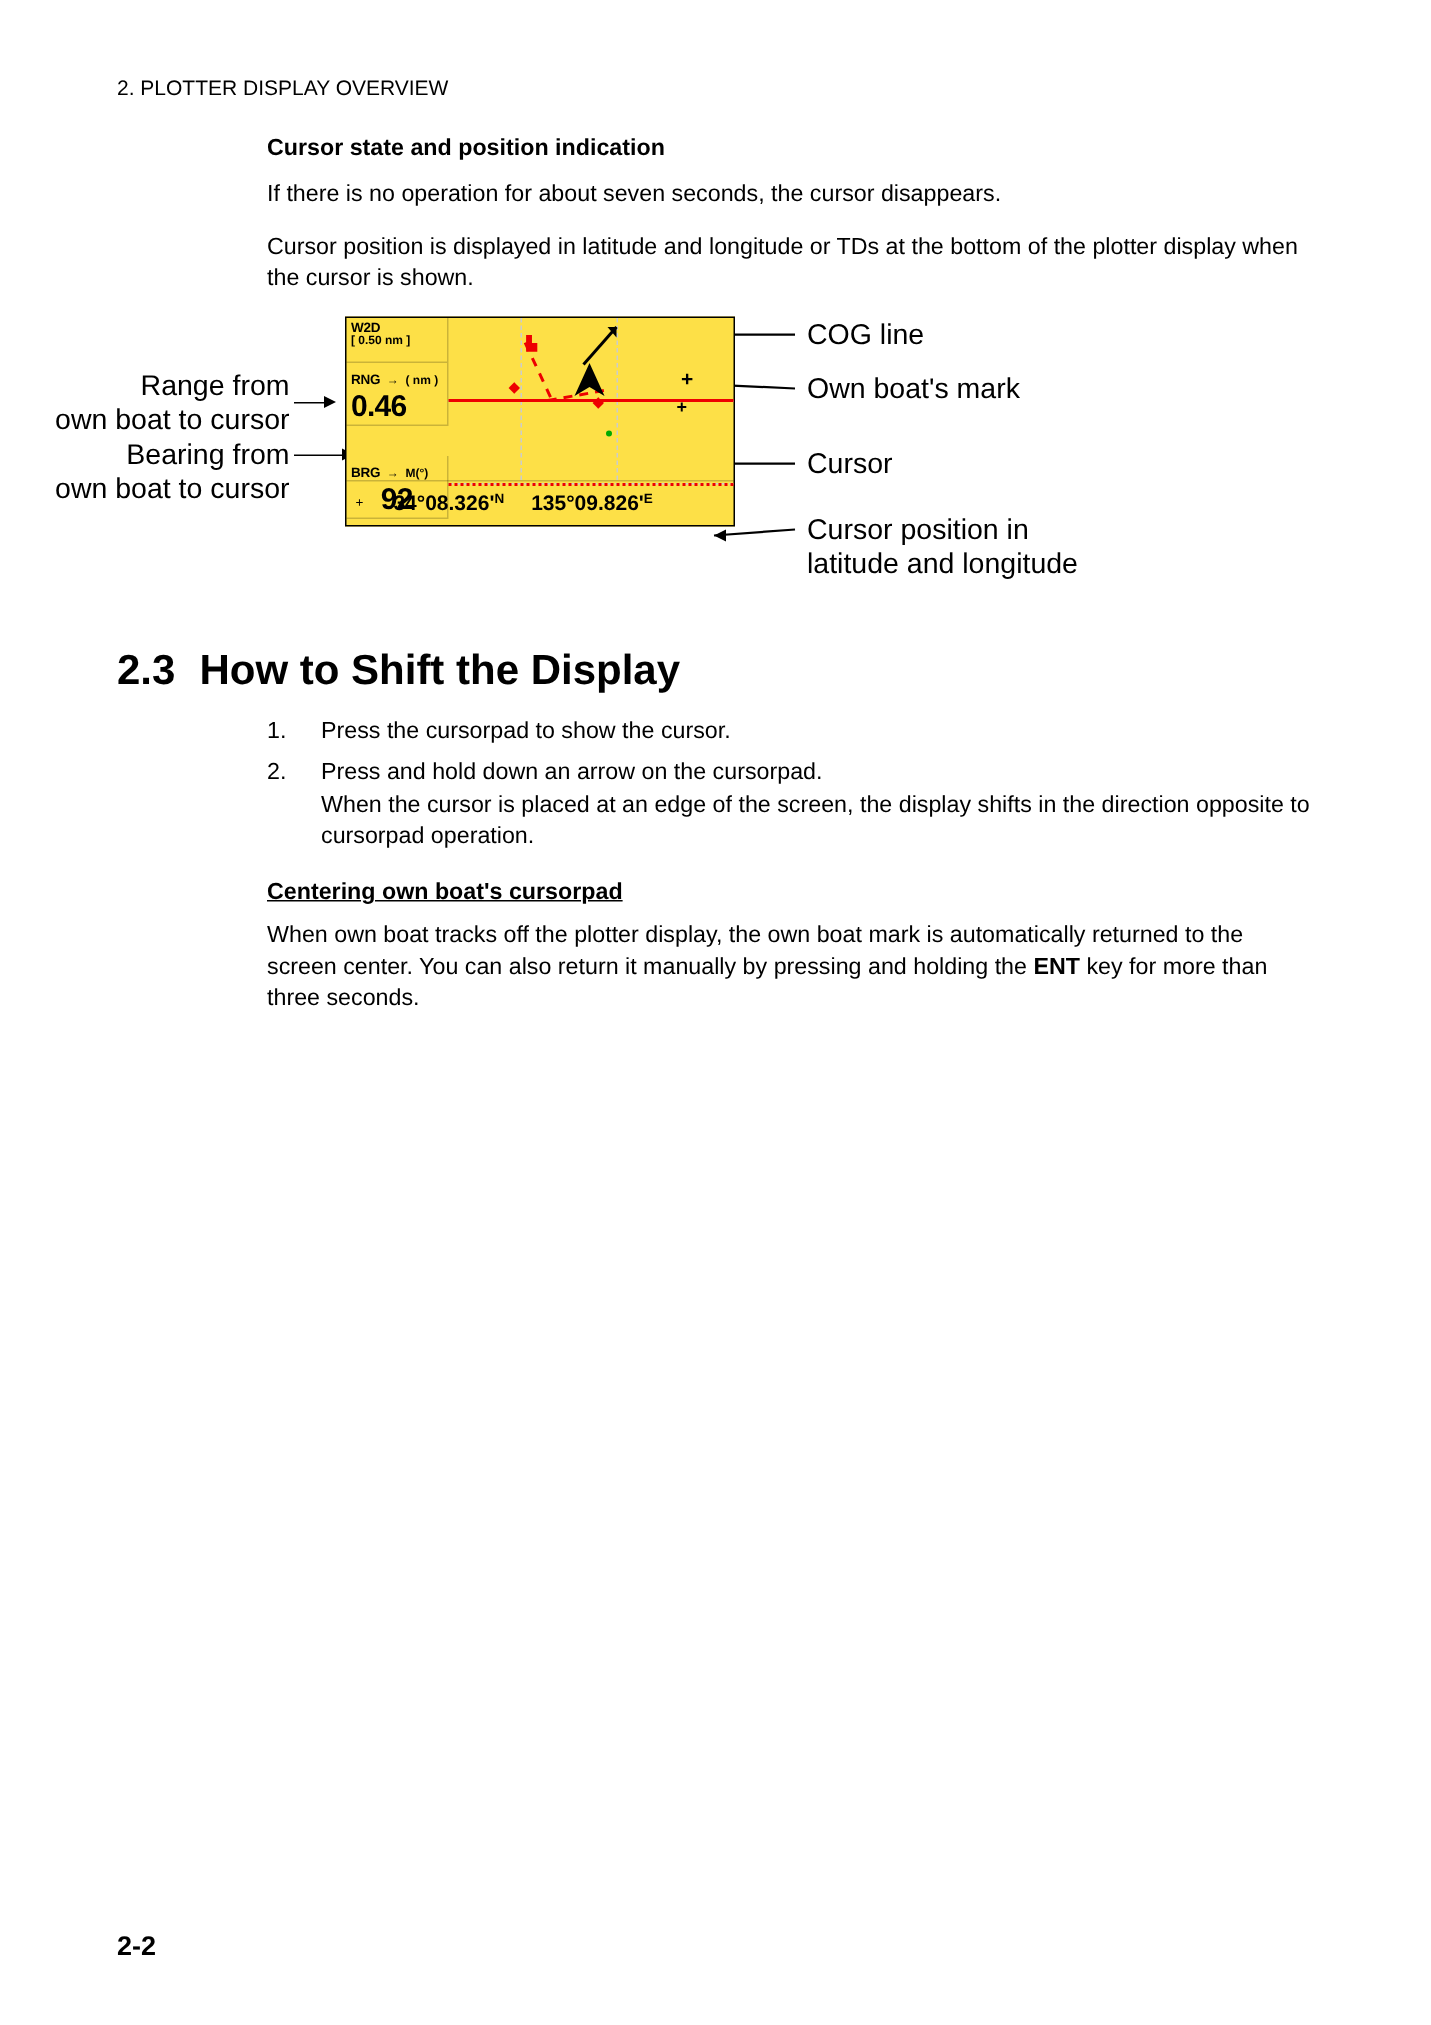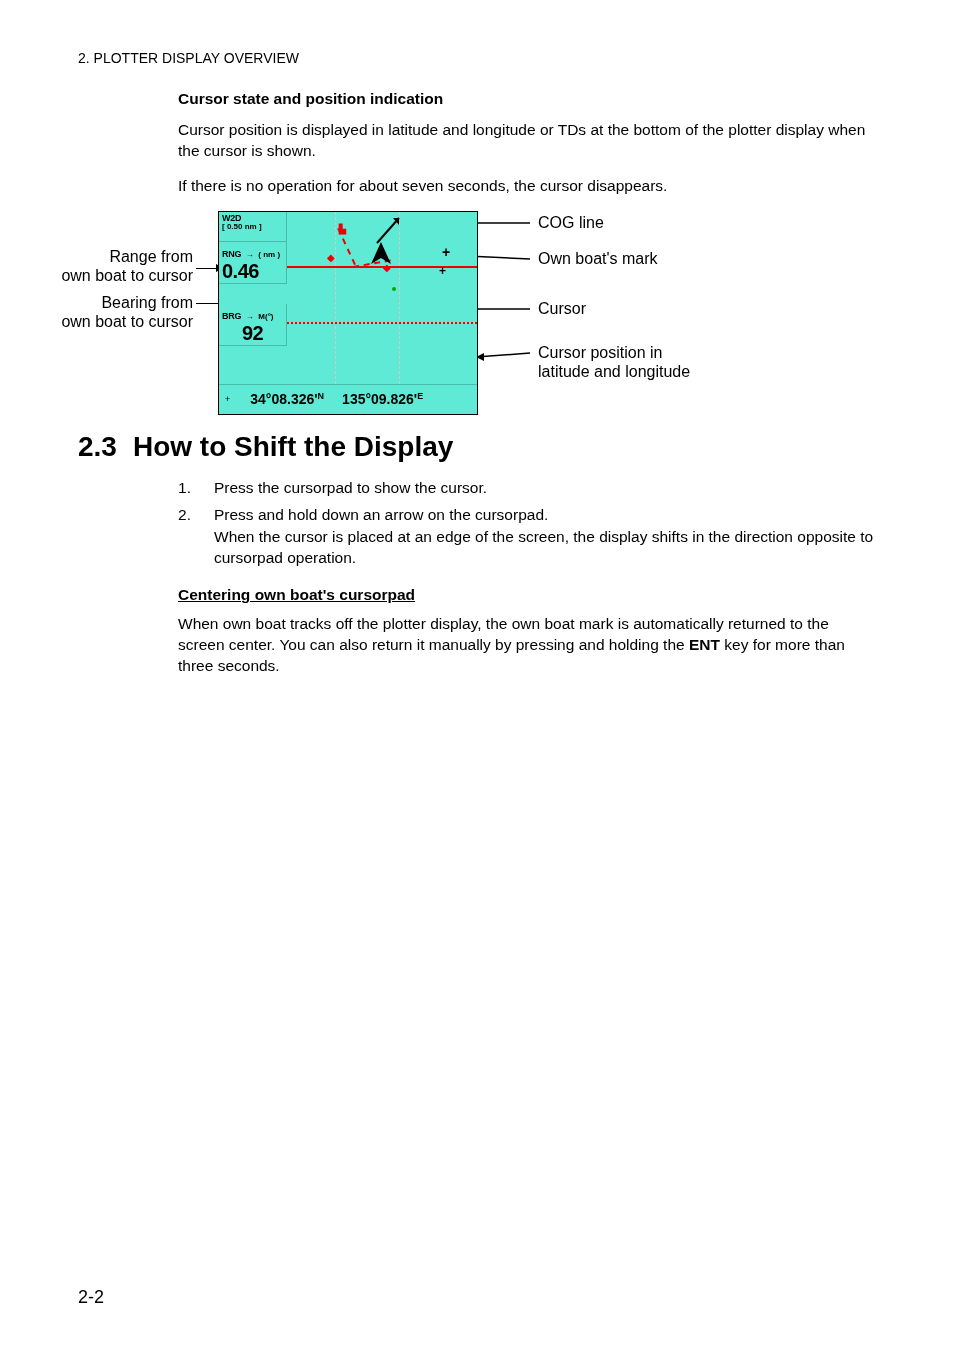--- a/index.html
+++ b/index.html
@@ -32,26 +32,26 @@
   .figure-wrap {
     position: relative;
     width: 760px;
     height: 180px;
     margin-top: 10px;
     margin-bottom: 40px;
     margin-left: -60px;
   }
   .screen-box {
     position: absolute;
-    left: 200px;
+    left: 212px;
     top: 0;
     width: 260px;
-    height: 204px;
+    height: 140px;
     border: 1.5px solid #000;
-    background: #5eead4;
+    background: #fde047;
   }
   .info-col {
     position: absolute;
     left: 0;
     top: 0;
     width: 68px;
     height: 160px;
     display: flex;
     flex-direction: column;
   }
@@ -85,21 +85,21 @@
     align-items: center;
     padding-left: 6px;
     font-size: 14px;
     font-weight: 900;
     gap: 18px;
   }
   .coord-row .plus { font-size: 9px; font-weight: normal; margin-right: 2px; }
   .coord-row .sup { font-size: 9px; font-weight: bold; vertical-align: top; }
   .label-left, .label-right {
     position: absolute;
-    font-size: 16px;
+    font-size: 19px;
     line-height: 1.2;
   }
   .label-left { text-align: right; }
   .label-left.l1 { left: -40px; top: 36px; width: 215px; }
   .label-left.l2 { left: -40px; top: 82px; width: 215px; }
   .label-right.r1 { left: 520px; top: 2px; }
   .label-right.r2 { left: 520px; top: 38px; }
   .label-right.r3 { left: 520px; top: 88px; }
   .label-right.r4 { left: 520px; top: 132px; }
   .arrow-line {
@@ -151,21 +151,21 @@
     font-weight: bold;
     text-decoration: underline;
     margin-top: 18px;
     margin-bottom: 10px;
   }
   .page-num {
     position: absolute;
     left: 78px;
     bottom: 42px;
     font-size: 18px;
-    font-weight: normal;
+    font-weight: bold;
   }
 
   
   .grid-v { position: absolute; top: 0; bottom: 0; width: 0; border-left: 1px dashed #ccc; }
   .grid-h { position: absolute; left: 0; right: 0; height: 0; border-top: 1px dashed #ccc; }
   .gv1 { left: 48px; } .gv2 { left: 112px; }
   .gh1 { top: 55px; } .gh2 { top: 110px; }
 
   .cog-arrow { position: absolute; left: 82px; top: 3px; }
   .boat-tri { position: absolute; left: 82px; top: 30px; }
@@ -181,22 +181,22 @@
 
   svg.anno { position: absolute; left: 0; top: 0; pointer-events: none; }
 </style>
 </head>
 <body>
 
 <div class="header-line">2.  PLOTTER DISPLAY OVERVIEW</div>
 
 <div class="content-inner">
   <div class="sub-heading">Cursor state and position indication</div>
+  <div class="para">If there is no operation for about seven seconds, the cursor disappears.</div>
   <div class="para">Cursor position is displayed in latitude and longitude or TDs at the bottom of the plotter display when the cursor is shown.</div>
-  <div class="para">If there is no operation for about seven seconds, the cursor disappears.</div>
 </div>
 
 <div class="figure-wrap">
 
   <div class="label-left l1">
     <span>Range from</span><br>
     <span>own boat to cursor</span>
   </div>
   <div class="label-left l2">
     <span>Bearing from</span><br>

